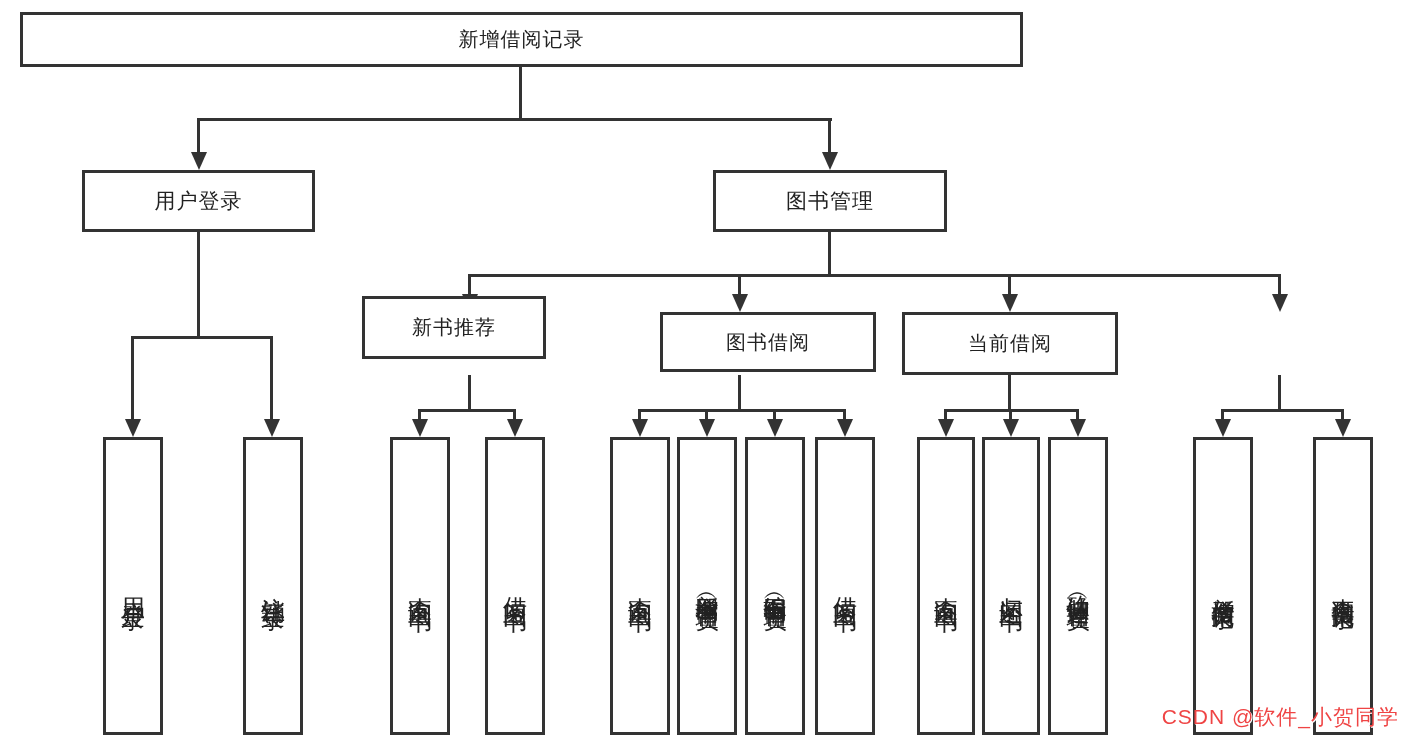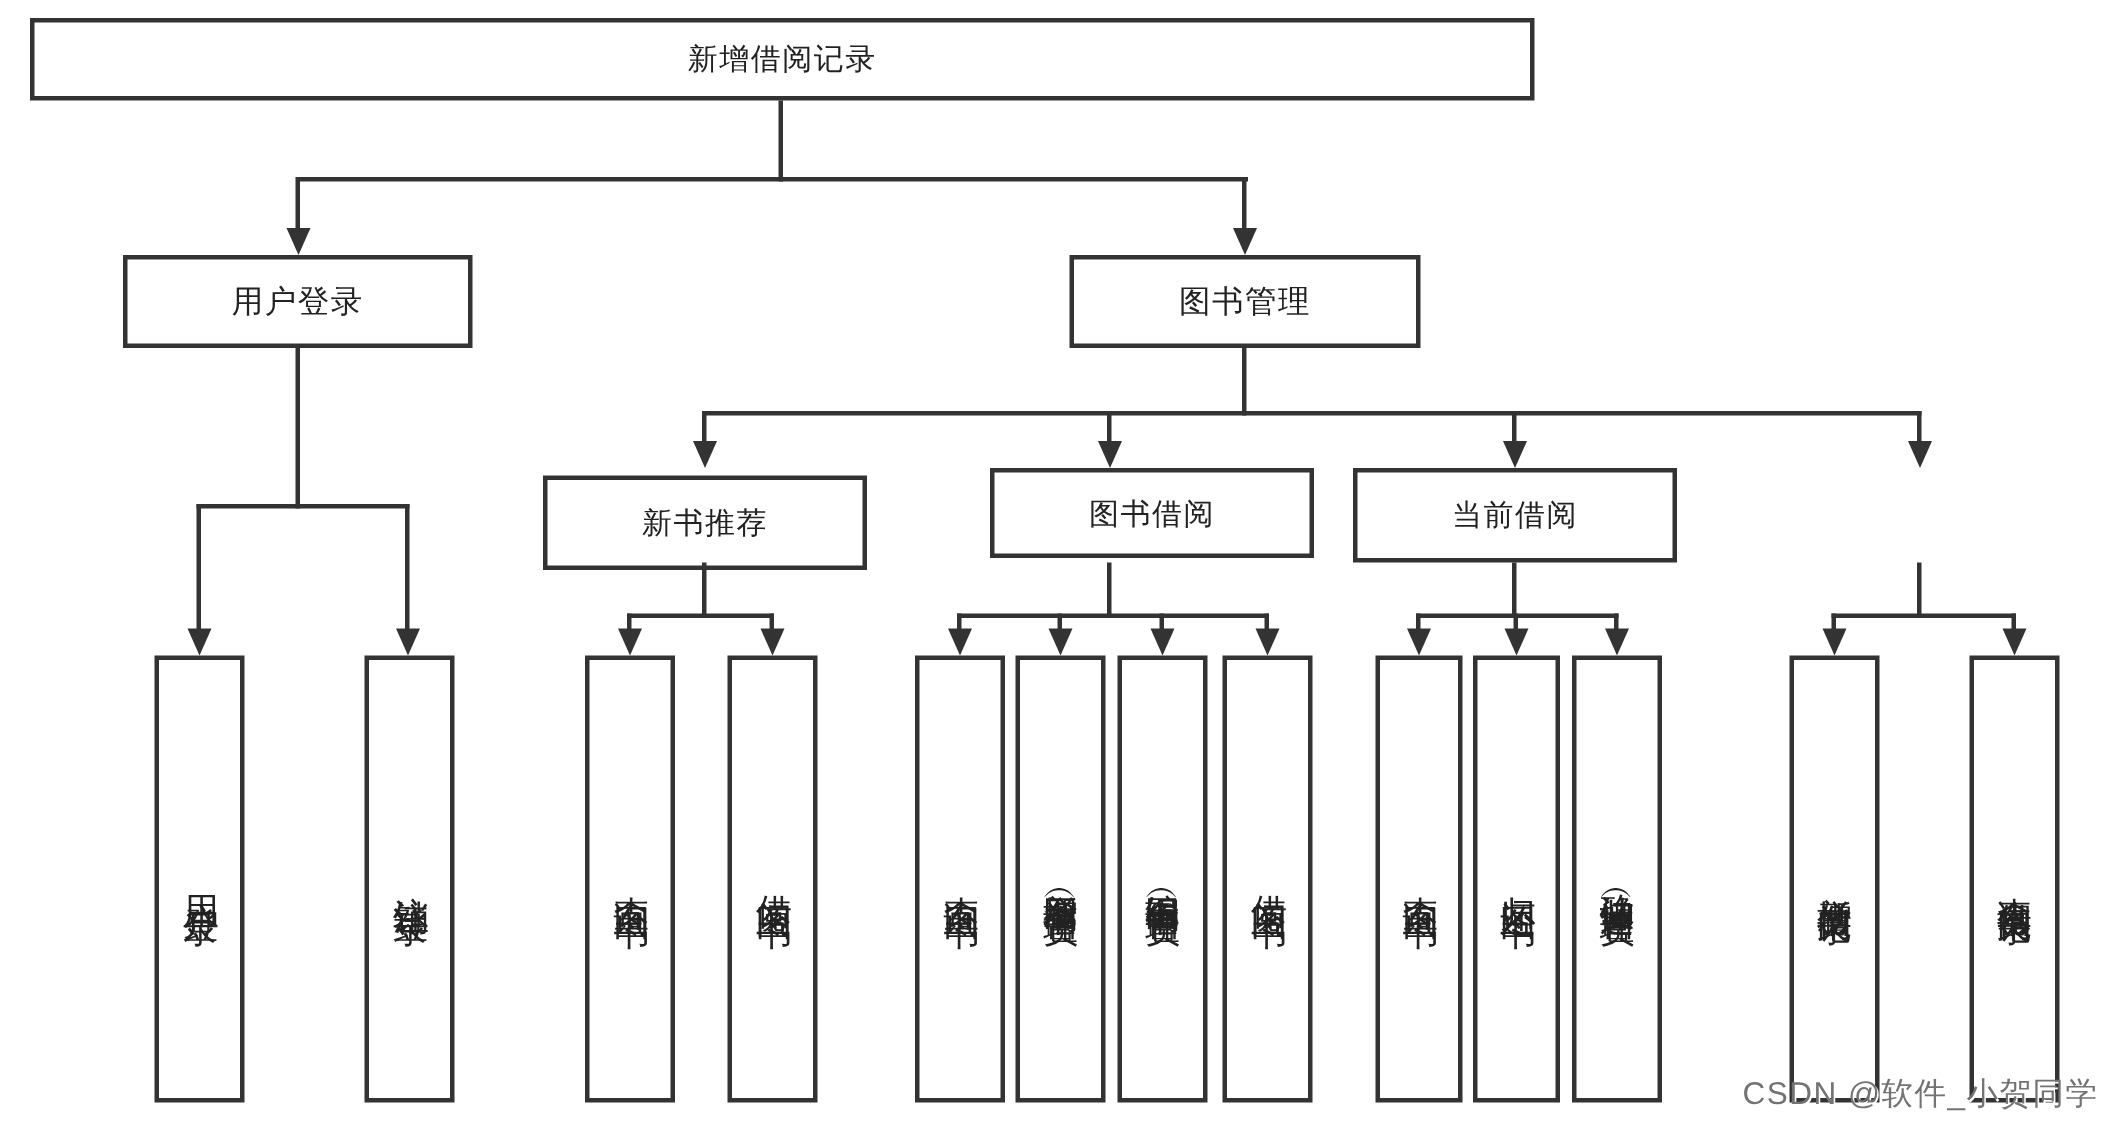--- a/index.html
+++ b/index.html
@@ -18,21 +18,21 @@
     writing-mode:vertical-rl;text-orientation:mixed;
     font-size:24px;color:#222;letter-spacing:4px;line-height:1;
   }
   .vbox.tight{letter-spacing:2px;font-size:23px;}
   .vl{position:absolute;width:3px;background:#333;}
   .hl{position:absolute;height:3px;background:#333;}
   .ah{position:absolute;width:0;height:0;
       border-left:8px solid transparent;border-right:8px solid transparent;
       border-top:18px solid #333;}
   .watermark{
-    position:absolute;right:6px;bottom:4px;font-size:21px;color:#737373;
+    position:absolute;right:6px;bottom:16px;font-size:21px;color:#ef4444;
     text-shadow:1px 1px 0 #ffffff;letter-spacing:1px;white-space:nowrap;
   }
 </style>
 </head>
 <body>
 
 <div class="canvas">
 
   <div class="hbox" style="left:20px;top:12px;width:1003px;height:55px;">
     <span>新增借阅记录</span>
@@ -63,21 +63,21 @@
   <div class="hl" style="left:468px;top:274px;width:813px;"></div>
   <div class="vl" style="left:468px;top:274px;height:22px;"></div>
   <div class="ah" style="left:462px;top:294px;"></div>
   <div class="vl" style="left:738px;top:274px;height:22px;"></div>
   <div class="ah" style="left:732px;top:294px;"></div>
   <div class="vl" style="left:1008px;top:274px;height:22px;"></div>
   <div class="ah" style="left:1002px;top:294px;"></div>
   <div class="vl" style="left:1278px;top:274px;height:22px;"></div>
   <div class="ah" style="left:1272px;top:294px;"></div>
 
-  <div class="hbox" style="left:362px;top:317px;width:216px;height:63px;">
+  <div class="hbox" style="left:362px;top:296px;width:184px;height:63px;">
     <span>新书推荐</span>
   </div>
   <div class="hbox" style="left:660px;top:312px;width:216px;height:60px;">
     <span>图书借阅</span>
   </div>
   <div class="hbox" style="left:902px;top:312px;width:216px;height:63px;">
     <span>当前借阅</span>
   </div>
 
   <div class="vl" style="left:468px;top:375px;height:37px;"></div>

